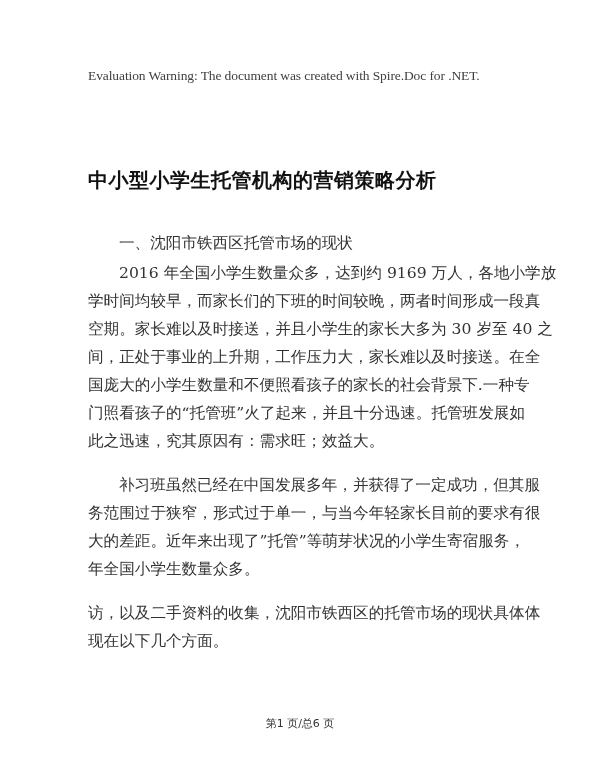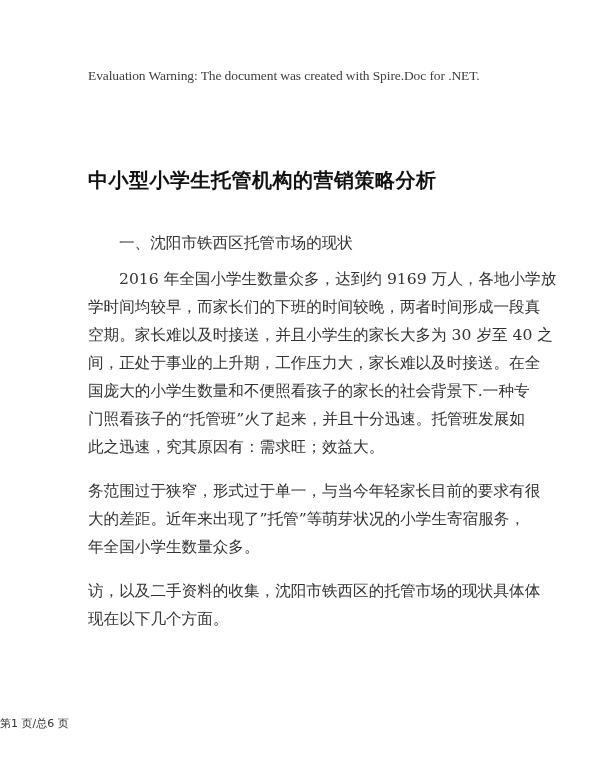--- a/index.html
+++ b/index.html
@@ -6,27 +6,27 @@
   body { width: 600px; height: 776px; position: relative; overflow: hidden;
          font-family: "DejaVu Serif", "Liberation Serif", serif; color: #222; }
   .page { position: absolute; left: 0; top: 0; width: 600px; height: 776px; background: #fff; }
   .warning { position: absolute; left: 88px; top: 68px; font-family: "Liberation Serif", serif;
              font-size: 13.5px; color: #404040; white-space: nowrap; letter-spacing: -0.1px; }
   .title { position: absolute; left: 88px; top: 167px; font-size: 20px; font-weight: bold;
            color: #111; letter-spacing: 0.5px; white-space: nowrap; }
   .body { position: absolute; left: 88px; top: 229px; width: 423px; font-size: 15.6px;
           line-height: 28px; color: #333; }
   .body p { margin: 0; text-align: justify; text-indent: 2em; }
-  .body p.heading { margin-bottom: 8px; }
+  .body p.heading { margin-bottom: 2px; }
   .body p.gap { margin-top: 16px; }
   .line { display: block; white-space: nowrap; text-indent: 0; text-align: justify;
           text-align-last: justify; }
   .line.ind { padding-left: 31px; }
   .line.last { text-align-last: left; }
-  .footer { position: absolute; left: 0; width: 600px; top: 716px; text-align: left;
+  .footer { position: absolute; left: 0; width: 600px; top: 716px; text-align: center;
             font-size: 11px; color: #333; font-family: "DejaVu Sans", sans-serif; }
 </style>
 </head>
 <body>
 
 <div class="page">
   <div class="warning">Evaluation Warning: The document was created with Spire.Doc for .NET.</div>
 
   <div class="title">中小型小学生托管机构的营销策略分析</div>
 
@@ -39,20 +39,21 @@
       <span class="line ind">2016 年全国小学生数量众多，达到约 9169 万人，各地小学放</span>
       <span class="line">学时间均较早，而家长们的下班的时间较晚，两者时间形成一段真</span>
       <span class="line">空期。家长难以及时接送，并且小学生的家长大多为 30 岁至 40 之</span>
       <span class="line">间，正处于事业的上升期，工作压力大，家长难以及时接送。在全</span>
       <span class="line">国庞大的小学生数量和不便照看孩子的家长的社会背景下.一种专</span>
       <span class="line">门照看孩子的“托管班”火了起来，并且十分迅速。托管班发展如</span>
       <span class="line last">此之迅速，究其原因有：需求旺；效益大。</span>
     </p>
 
     <p class="gap">
+      <span class="line ind">补习班虽然已经在中国发展多年，并获得了一定成功，但其服</span>
       <span class="line">务范围过于狭窄，形式过于单一，与当今年轻家长目前的要求有很</span>
       <span class="line">大的差距。近年来出现了”托管”等萌芽状况的小学生寄宿服务，</span>
       <span class="line last">年全国小学生数量众多。</span>
     </p>
 
     <p class="gap">
       <span class="line">访，以及二手资料的收集，沈阳市铁西区的托管市场的现状具体体</span>
       <span class="line last">现在以下几个方面。</span>
     </p>
   </div>

